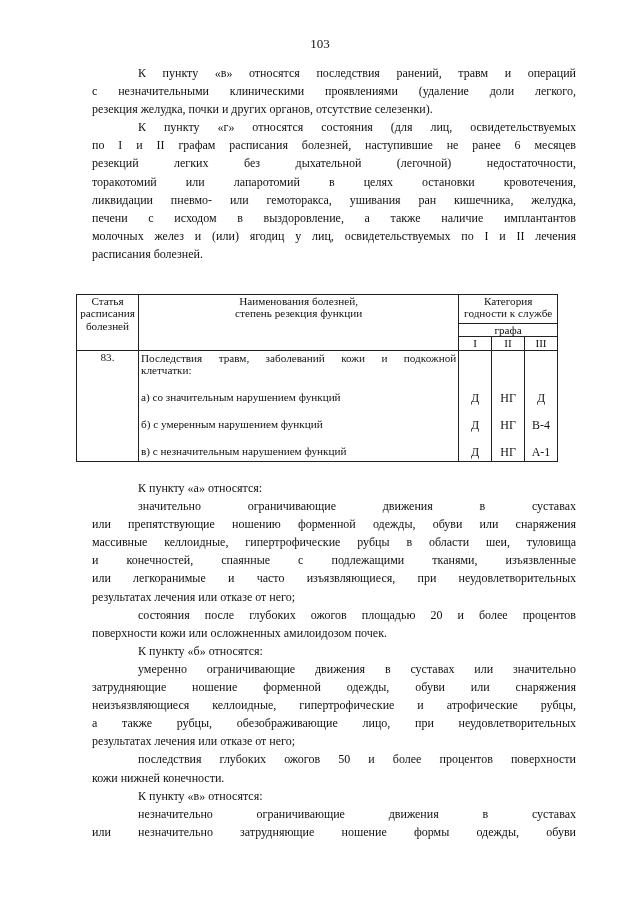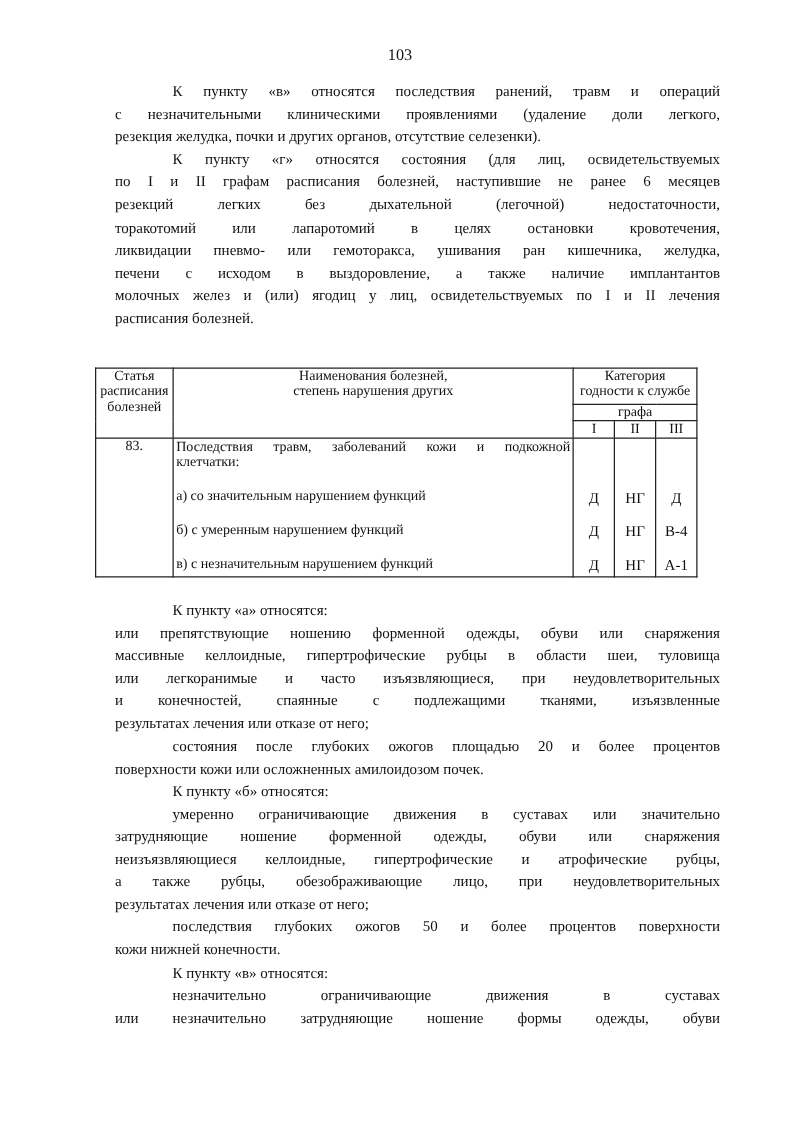--- a/index.html
+++ b/index.html
@@ -48,21 +48,21 @@
 <table class="sched">
   <tbody>
       <tr>
     <td class="c-art hdr-center" rowspan="3" style="height:42px;">
       <span class="nm-line">Статья</span>
       <span class="nm-line">расписания</span>
       <span class="nm-line">болезней</span>
     </td>
     <td class="c-name hdr-center" rowspan="3">
       <span class="nm-line">Наименования болезней,</span>
-      <span class="nm-line">степень нарушения других</span>
+      <span class="nm-line">степень резекция функции</span>
     </td>
     <td class="hdr-center" colspan="3" style="height:28px;">
       <span class="nm-line">Категория</span>
       <span class="nm-line">годности к службе</span>
     </td>
   </tr>
   <tr>
     <td class="hdr-center" colspan="3">графа</td>
   </tr>
   <tr>
@@ -106,24 +106,25 @@
       <span class="nm-line nm-gap"></span>
       <span class="g-val">А-1</span>
     </td>
   </tr>
 </tbody>
   </table>
 
 <div class="block" style="top:479px;">
   <div class="p ind">К пункту «а» относятся:</div>
 
+  <div class="p ind jl">значительно ограничивающие движения в суставах</div>
   <div class="p jl">или препятствующие ношению форменной одежды, обуви или снаряжения</div>
   <div class="p jl">массивные келлоидные, гипертрофические рубцы в области шеи, туловища</div>
+  <div class="p jl">и конечностей, спаянные с подлежащими тканями, изъязвленные</div>
   <div class="p jl">или легкоранимые и часто изъязвляющиеся, при неудовлетворительных</div>
-  <div class="p jl">и конечностей, спаянные с подлежащими тканями, изъязвленные</div>
   <div class="p">результатах лечения или отказе от него;</div>
 
   <div class="p ind jl">состояния после глубоких ожогов площадью 20 и более процентов</div>
   <div class="p">поверхности кожи или осложненных амилоидозом почек.</div>
 
   <div class="p ind">К пункту «б» относятся:</div>
 
   <div class="p ind jl">умеренно ограничивающие движения в суставах или значительно</div>
   <div class="p jl">затрудняющие ношение форменной одежды, обуви или снаряжения</div>
   <div class="p jl">неизъязвляющиеся келлоидные, гипертрофические и атрофические рубцы,</div>

